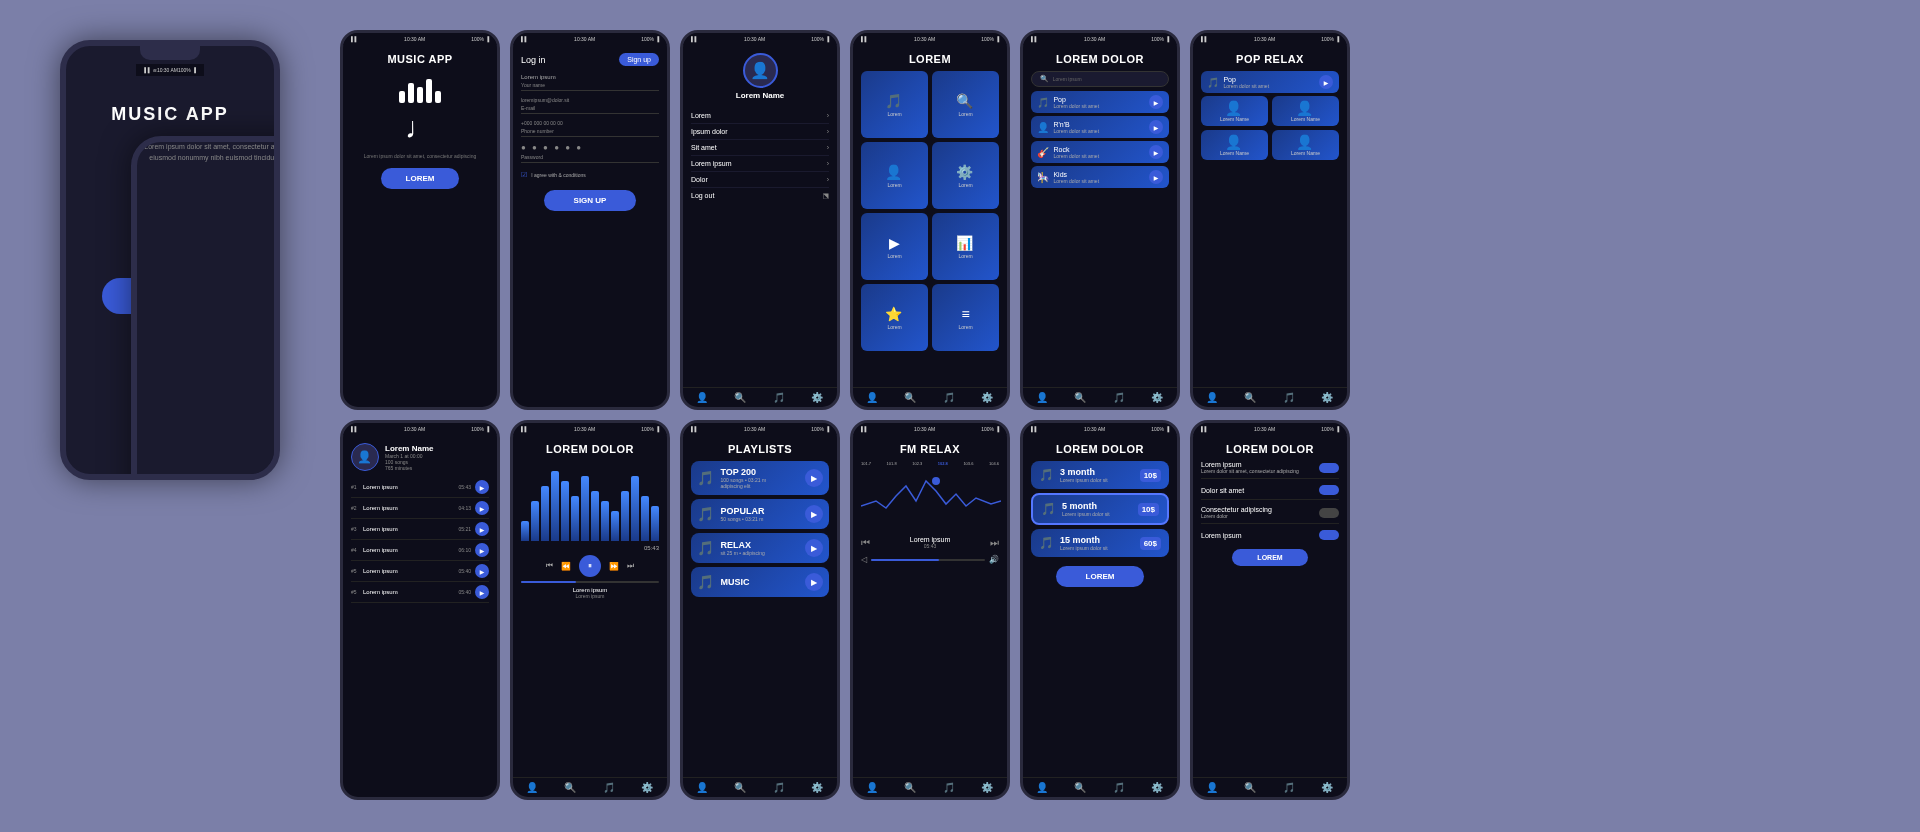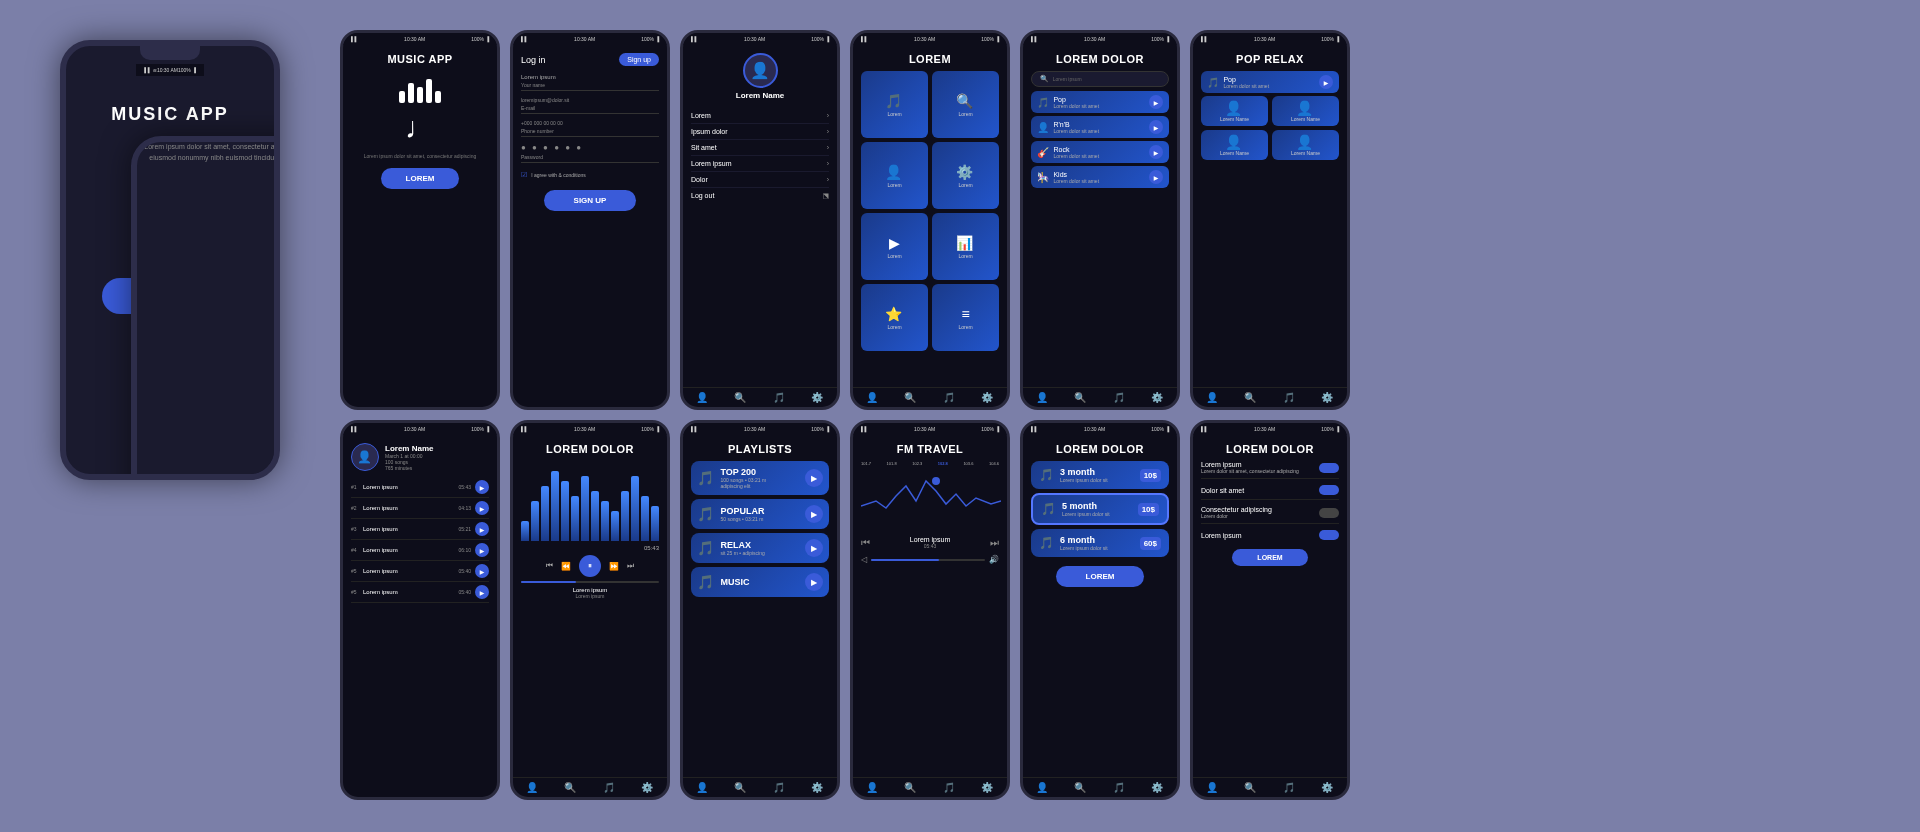--- a/index.html
+++ b/index.html
@@ -708,21 +708,21 @@
     </div>
   </div>
 
   <div class="small-phone">
     <div class="sp-status">
       <span>▌▌</span>
       <span>10:30 AM</span>
       <span>100% ▐</span>
     </div>
     <div class="sp-content">
-      <div class="sp-title">FM TRAVEL</div>
+      <div class="sp-title">FM RELAX</div>
       
       <div class="freq-labels">
         <span>101.7</span>
         <span>101.8</span>
         <span>102.3</span>
         <span style="color:#3a5bd9;font-weight:bold;">102.8</span>
         <span>103.6</span>
         <span>104.6</span>
       </div>
       
@@ -779,21 +779,21 @@
         <div style="flex:1;">
           <div class="sp-text-md">5 month</div>
           <div class="sp-text-xs">Lorem ipsum dolor sit</div>
         </div>
         <div class="price-tag">10$</div>
       </div>
 
       <div class="price-card">
         <span style="font-size:12px;">🎵</span>
         <div style="flex:1;">
-          <div class="sp-text-md">6 month</div>
+          <div class="sp-text-md">15 month</div>
           <div class="sp-text-xs">Lorem ipsum dolor sit</div>
         </div>
         <div class="price-tag">60$</div>
       </div>
       <div style="text-align:center;margin-top:8px;">
         <button style="background:#3a5bd9;color:#fff;border:none;border-radius:12px;padding:6px 30px;font-size:8px;font-weight:bold;">LOREM</button>
       </div>
     </div>
     <div class="sp-nav">
       <span class="sp-nav-icon">👤</span>

